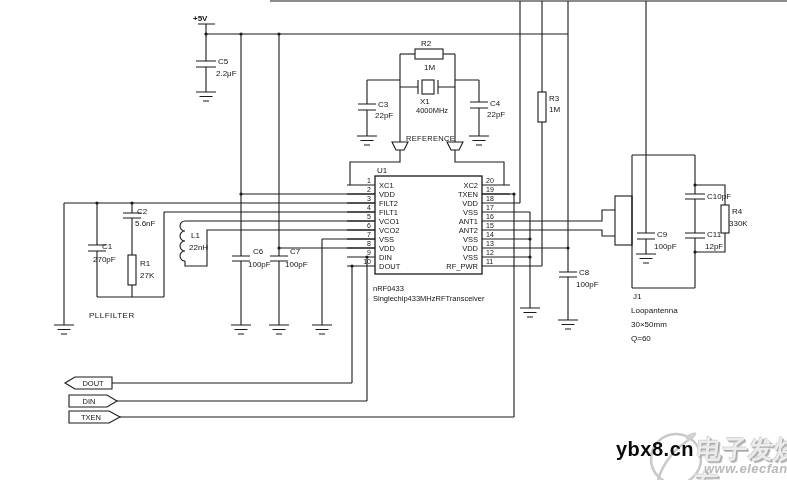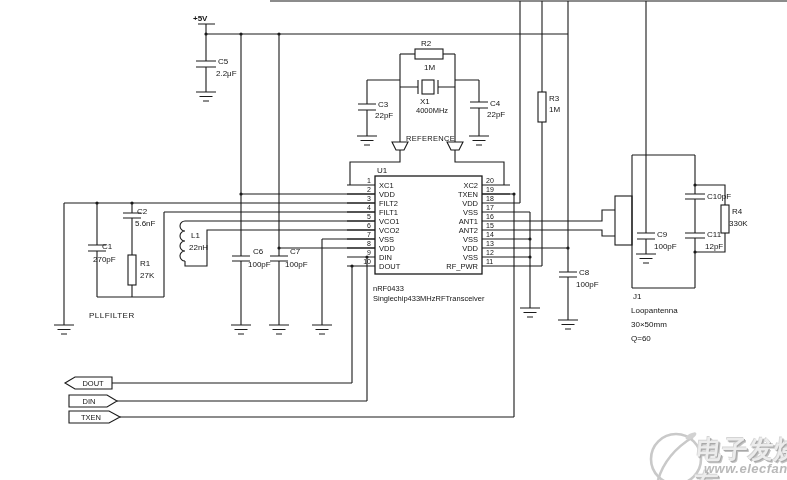--- a/index.html
+++ b/index.html
@@ -282,15 +282,16 @@
     <text class="lbl" x="614" y="313">Loopantenna</text>
     <text class="lbl" x="614" y="327">30×50mm</text>
     <text class="lbl" x="614" y="341">Q=60</text>
 
     <text class="lbl-sm" x="76" y="386" text-anchor="middle">DOUT</text>
     <text class="lbl-sm" x="72" y="404" text-anchor="middle">DIN</text>
     <text class="lbl-sm" x="74" y="420" text-anchor="middle">TXEN</text>
   </svg>
 
 
+  <span class="wm-site">ybx8.cn</span>
   <span class="wm-brand">电子发烧友</span>
   <span class="wm-url">www.elecfans.com</span>
 </div>
 
 </body></html>

